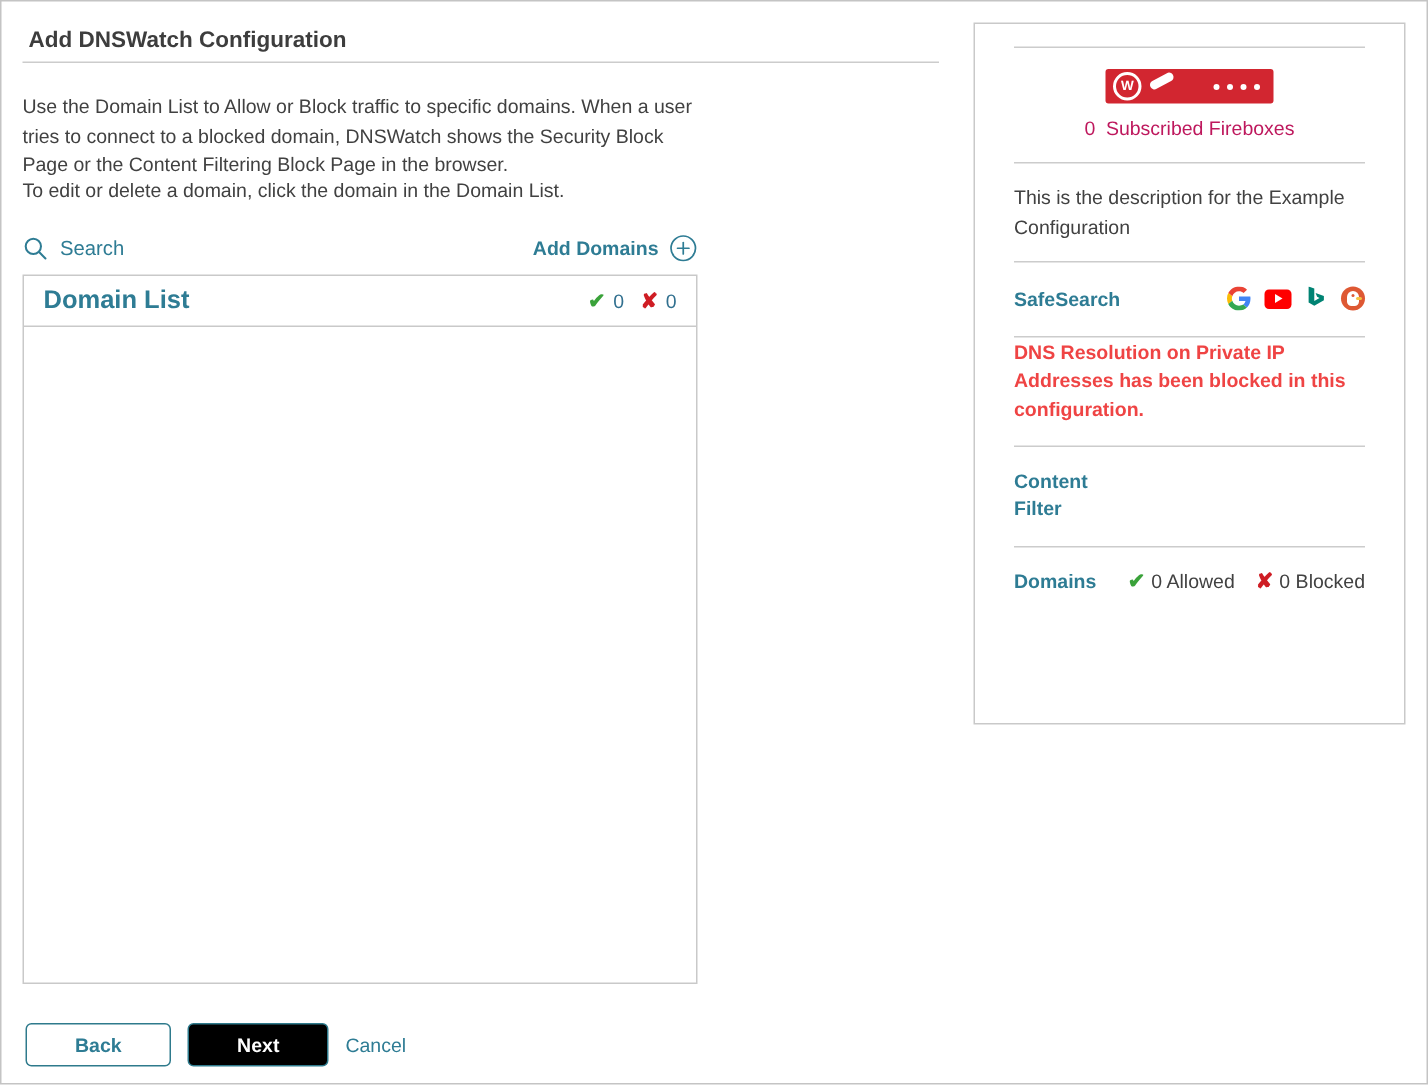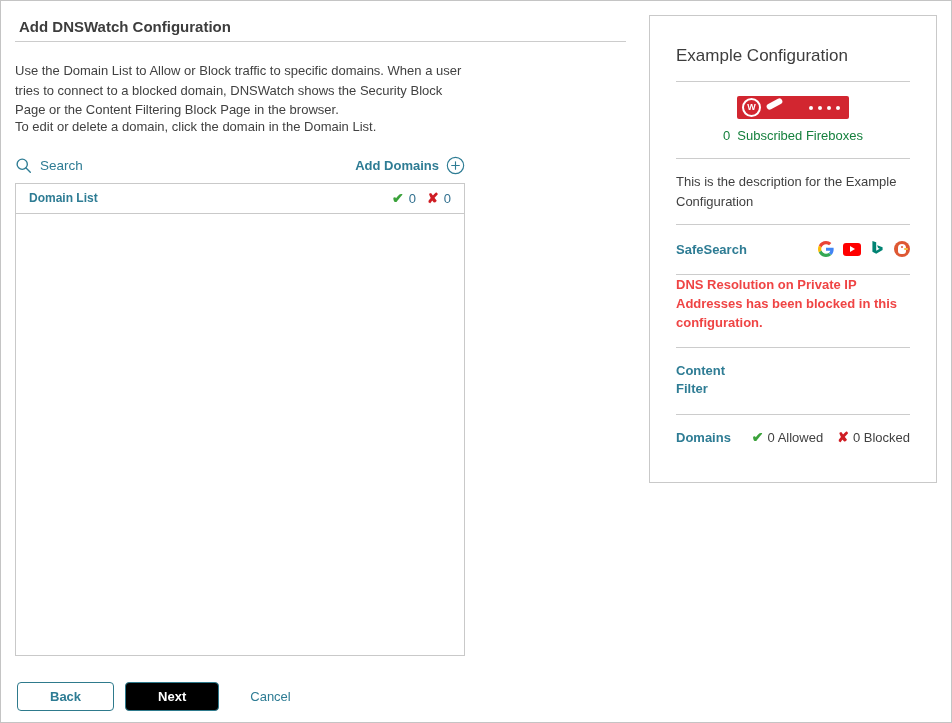--- a/index.html
+++ b/index.html
@@ -42,38 +42,38 @@
 
   .domain-list-box {
     position:absolute; left:14px; top:182px; width:450px; height:473px;
     border:1px solid #c9c9c9; background:#fff;
   }
   .domain-list-header {
     display:flex; justify-content:space-between; align-items:center;
     padding:6px 13px 7px 13px;
     border-bottom:1px solid #c9c9c9;
   }
-  .domain-list-title { font-size:12px; font-weight:bold; color:#2e7c94; }
+  .domain-list-title { font-size:17px; font-weight:bold; color:#2e7c94; }
   .counts { display:flex; align-items:center; gap:5px; font-size:13px; }
   .counts .glyph { font-size:14px; font-weight:bold; }
   .counts .num { color:#31708f; margin-right:6px; }
   .counts .num:last-child { margin-right:0; }
 
   .footer {
     position:absolute; left:16px; top:681px;
     display:flex; align-items:center; gap:11px;
   }
   .btn {
     font-family:"Liberation Sans", sans-serif;
     font-size:13px; font-weight:bold;
     padding:6px 32px; border-radius:4px; cursor:pointer;
   }
   .btn-back { background:#fff; color:#2e7c94; border:1px solid #2e7a8c; }
   .btn-next { background:#000000; color:#fff; border:1px solid #2e7a8c; }
-  .cancel-link { font-size:13px; color:#2e7c94; cursor:pointer; margin-left:20px; }
+  .cancel-link { font-size:13px; color:#2e7c94; cursor:pointer; margin-left:0; }
 
   
   .card {
     position:absolute; left:648px; top:14px; width:288px; height:468px;
     border:1px solid #c9c9c9; background:#fff; padding:0 26px;
   }
   .card-title { font-size:17px; color:#3d3d3d; font-weight:400; margin-top:30px; }
   .card hr { border:none; border-top:1px solid #ccc; margin:0; }
   .hr1 { margin-top:15px !important; }
   .firebox-wrap { margin-top:14px; display:flex; justify-content:center; }
@@ -87,21 +87,21 @@
     display:flex; align-items:center; justify-content:center;
   }
   .fb-w { color:#fff; font-size:9px; font-weight:bold; line-height:1; }
   .fb-swoosh {
     position:absolute; left:29px; top:5px; width:17px; height:6px;
     background:#fff; border-radius:3px; transform:rotate(-28deg);
   }
   .fb-dots { position:absolute; right:9px; top:10px; display:flex; gap:5px; }
   .fb-dots i { width:4px; height:4px; background:#fff; border-radius:50%; }
   .subscribed {
-    margin-top:9px; text-align:center; font-size:13px; color:#15803d;
+    margin-top:9px; text-align:center; font-size:13px; color:#be185d;
   }
   .subscribed .cnt { margin-right:7px; }
   .hr2 { margin-top:15px !important; }
   .card-desc { margin-top:13px; font-size:13px; line-height:19.5px; color:#414141; }
   .hr3 { margin-top:13px !important; }
   .safesearch-row {
     margin-top:16px; display:flex; justify-content:space-between; align-items:center;
   }
   .row-label { font-size:13px; font-weight:bold; color:#2e7c94; }
   .ss-icons { display:flex; align-items:center; gap:9px; }
@@ -186,21 +186,20 @@
   <div style="height:438px;"></div>
 </div>
 
 <div class="footer">
   <button class="btn btn-back">Back</button>
   <button class="btn btn-next">Next</button>
   <span class="cancel-link">Cancel</span>
 </div>
 
 <div class="card">
-  <div class="card-title">Example Configuration</div>
   <hr class="hr1">
 
   <div class="firebox-wrap">
     <div class="firebox">
       <span class="fb-ring">
         <span class="fb-w">W</span>
       </span>
       <span class="fb-swoosh"></span>
       <span class="fb-dots">
           <i></i>

